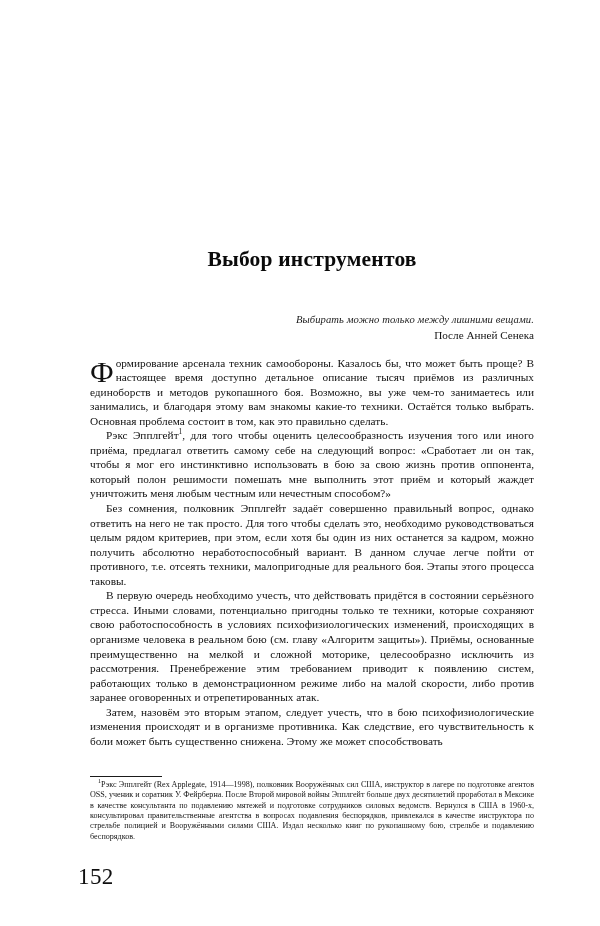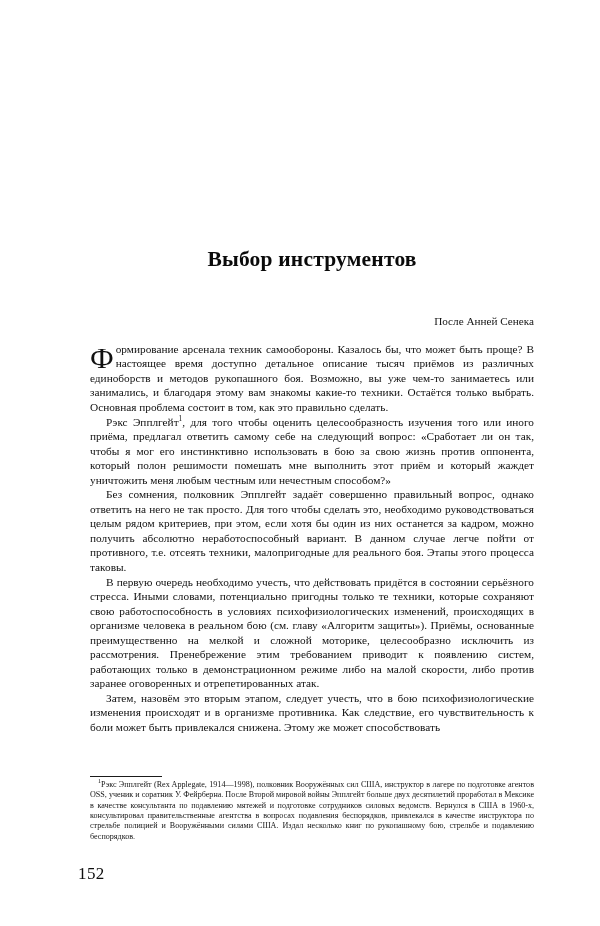--- a/index.html
+++ b/index.html
@@ -115,51 +115,52 @@
     font-size: 6px;
     vertical-align: super;
     line-height: 0;
   }
 
   
   .page-number {
     position: absolute;
     left: 66px;
     top: 864px;
-    font-size: 17px;
+    font-size: 23px;
     color: #0f0f0f;
     letter-spacing: 0.4px;
   }
 </style>
 </head>
 <body>
 
 <div class="page">
 
   <div class="content">
 
     <h1 class="chapter-title">Выбор инструментов</h1>
 
     <div class="epigraph">
+      <span class="epigraph-quote">Выбирать можно только между лишними вещами.</span>
       <span class="epigraph-author">После Анней Сенека</span>
     </div>
 
     <div class="body-text">
 
       <p class="para first">
         <span class="dropcap">Ф</span><span>ормирование арсенала техник самообороны. Казалось бы, что может быть проще? В настоящее время доступно детальное описание тысяч приёмов из различных единоборств и методов рукопашного боя. Возможно, вы уже чем-то занимаетесь или занимались, и благодаря этому вам знакомы какие-то техники. Остаётся только выбрать. Основная проблема состоит в том, как это правильно сделать.</span>
       </p>
 
       <p class="para"><span>Рэкс Эпплгейт</span><sup class="fn">1</sup><span>, для того чтобы оценить целесообразность изучения того или иного приёма, предлагал ответить самому себе на следующий вопрос: «Сработает ли он так, чтобы я мог его инстинктивно использовать в бою за свою жизнь против оппонента, который полон решимости помешать мне выполнить этот приём и который жаждет уничтожить меня любым честным или нечестным способом?»</span></p>
 
       <p class="para">Без сомнения, полковник Эпплгейт задаёт совершенно правильный вопрос, однако ответить на него не так просто. Для того чтобы сделать это, необходимо руководствоваться целым рядом критериев, при этом, если хотя бы один из них останется за кадром, можно получить абсолютно неработоспособный вариант. В данном случае легче пойти от противного, т.е. отсеять техники, малопригодные для реального боя. Этапы этого процесса таковы.</p>
 
       <p class="para">В первую очередь необходимо учесть, что действовать придётся в состоянии серьёзного стресса. Иными словами, потенциально пригодны только те техники, которые сохраняют свою работоспособность в условиях психофизиологических изменений, происходящих в организме человека в реальном бою (см. главу «Алгоритм защиты»). Приёмы, основанные преимущественно на мелкой и сложной моторике, целесообразно исключить из рассмотрения. Пренебрежение этим требованием приводит к появлению систем, работающих только в демонстрационном режиме либо на малой скорости, либо против заранее оговоренных и отрепетированных атак.</p>
 
-      <p class="para">Затем, назовём это вторым этапом, следует учесть, что в бою психофизиологические изменения происходят и в организме противника. Как следствие, его чувствительность к боли может быть привлекался снижена. Этому же может способствовать</p>
+      <p class="para">Затем, назовём это вторым этапом, следует учесть, что в бою психофизиологические изменения происходят и в организме противника. Как следствие, его чувствительность к боли может быть существенно снижена. Этому же может способствовать</p>
 
     </div>
   </div>
 
   <div class="footnote-block">
     <div class="footnote-rule"></div>
     <p class="footnote-text"><sup>1</sup><span>Рэкс Эпплгейт (Rex Applegate, 1914—1998), полковник Вооружённых сил США, инструктор в лагере по подготовке агентов OSS, ученик и соратник У. Фейрберна. После Второй мировой войны Эпплгейт больше двух десятилетий проработал в Мексике в качестве консультанта по подавлению мятежей и подготовке сотрудников силовых ведомств. Вернулся в США в 1960-х, консультировал правительственные агентства в вопросах подавления беспорядков, привлекался в качестве инструктора по стрельбе полицией и Вооружёнными силами США. Издал несколько книг по рукопашному бою, стрельбе и подавлению беспорядков.</span></p>
   </div>
 
   <div class="page-number">152</div>

